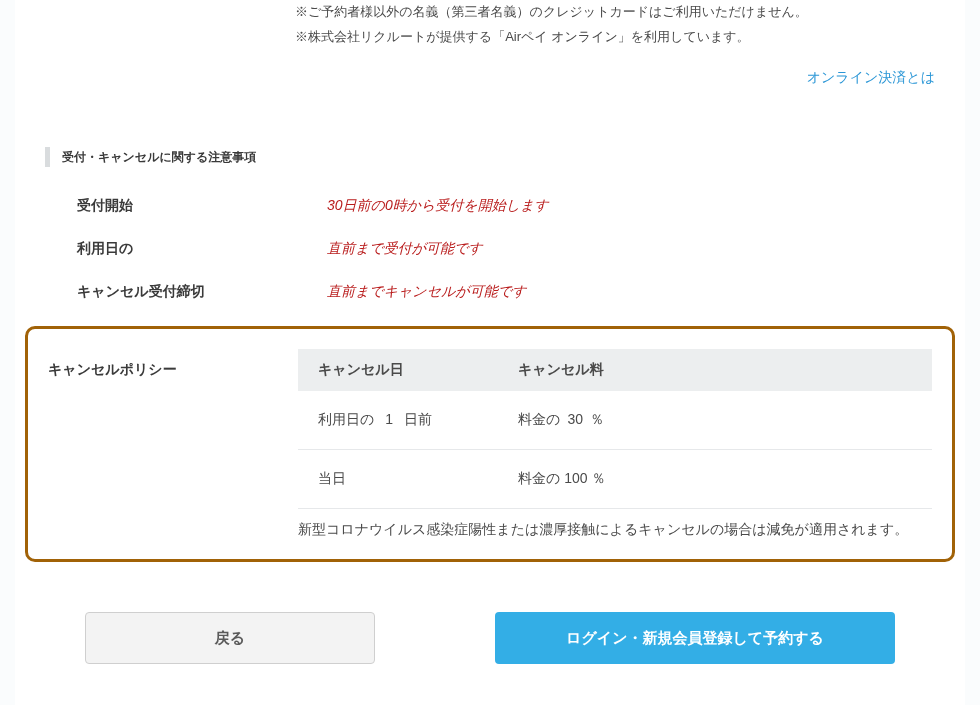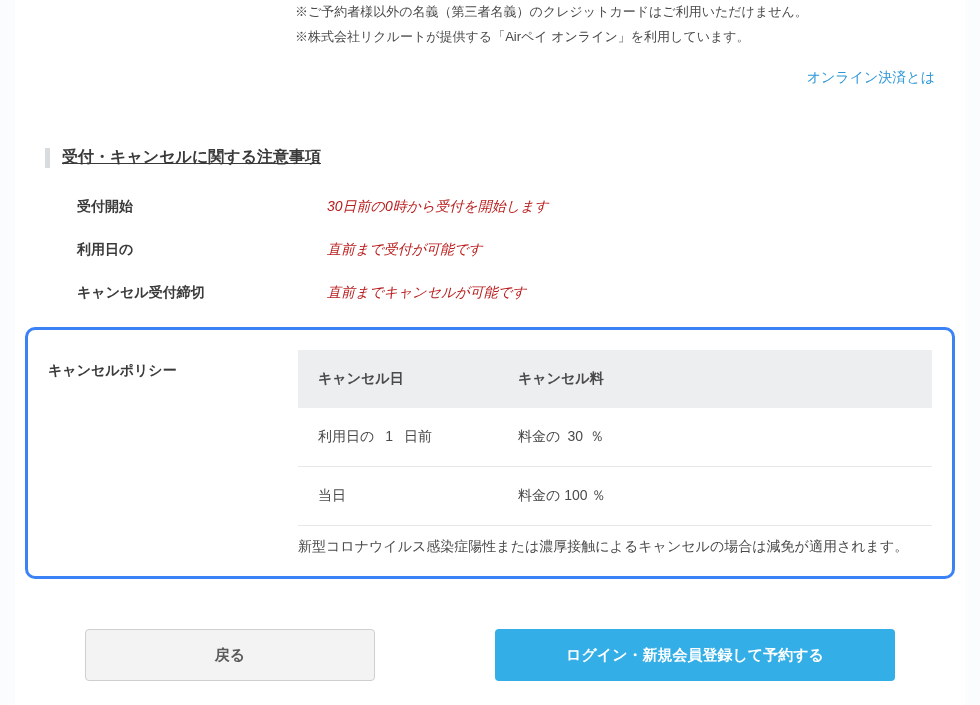--- a/index.html
+++ b/index.html
@@ -26,27 +26,26 @@
     }
     .online-link {
       text-align: right;
       color: #2a96d6;
       font-size: 14px;
       margin-top: 20px;
       margin-bottom: 60px;
     }
     .online-link a { color: #2a96d6; text-decoration: none; }
     .section-title {
-      font-size: 16px;
+      font-size: 12px;
       font-weight: bold;
       color: #3a3a3a;
       margin-bottom: 30px;
       display: flex;
       align-items: center;
-      text-decoration: underline;
     }
     .section-title::before {
       content: "";
       display: inline-block;
       width: 5px;
       height: 20px;
       background: #d9dcde;
       margin-right: 12px;
     }
     .field-rows { margin-bottom: 0; }
@@ -57,21 +56,21 @@
       margin-left: 32px;
     }
     .field-label {
       width: 250px;
       font-weight: bold;
       color: #3a3a3a;
       flex: none;
     }
     .field-value { color: #b91c1c; font-style: italic; }
     .highlight-box {
-      border: 3px solid #3b82f6;
+      border: 3px solid #a16207;
       border-radius: 10px;
       padding: 20px 20px 20px 20px;
       margin-left: -20px;
       margin-right: -20px;
     }
     .highlight-inner {
       display: flex;
     }
     .highlight-label {
       width: 250px;
@@ -83,21 +82,21 @@
       padding-left: 0px;
     }
     .policy-area { flex: 1; }
     .policy-table { width: 100%; border-collapse: collapse; }
     .policy-table th {
       background: #eceeef;
       text-align: left;
       font-weight: bold;
       color: #4a4a4a;
       font-size: 14px;
-      padding: 20px 20px;
+      padding: 12px 20px;
     }
     .policy-table td {
       padding: 20px 20px;
       border-bottom: 1px solid #e6e8ea;
       color: #4a4a4a;
       font-size: 14px;
     }
     .policy-table td.col-day { width: 200px; white-space: nowrap; }
     .policy-table td.col-fee { }
     .policy-note {

